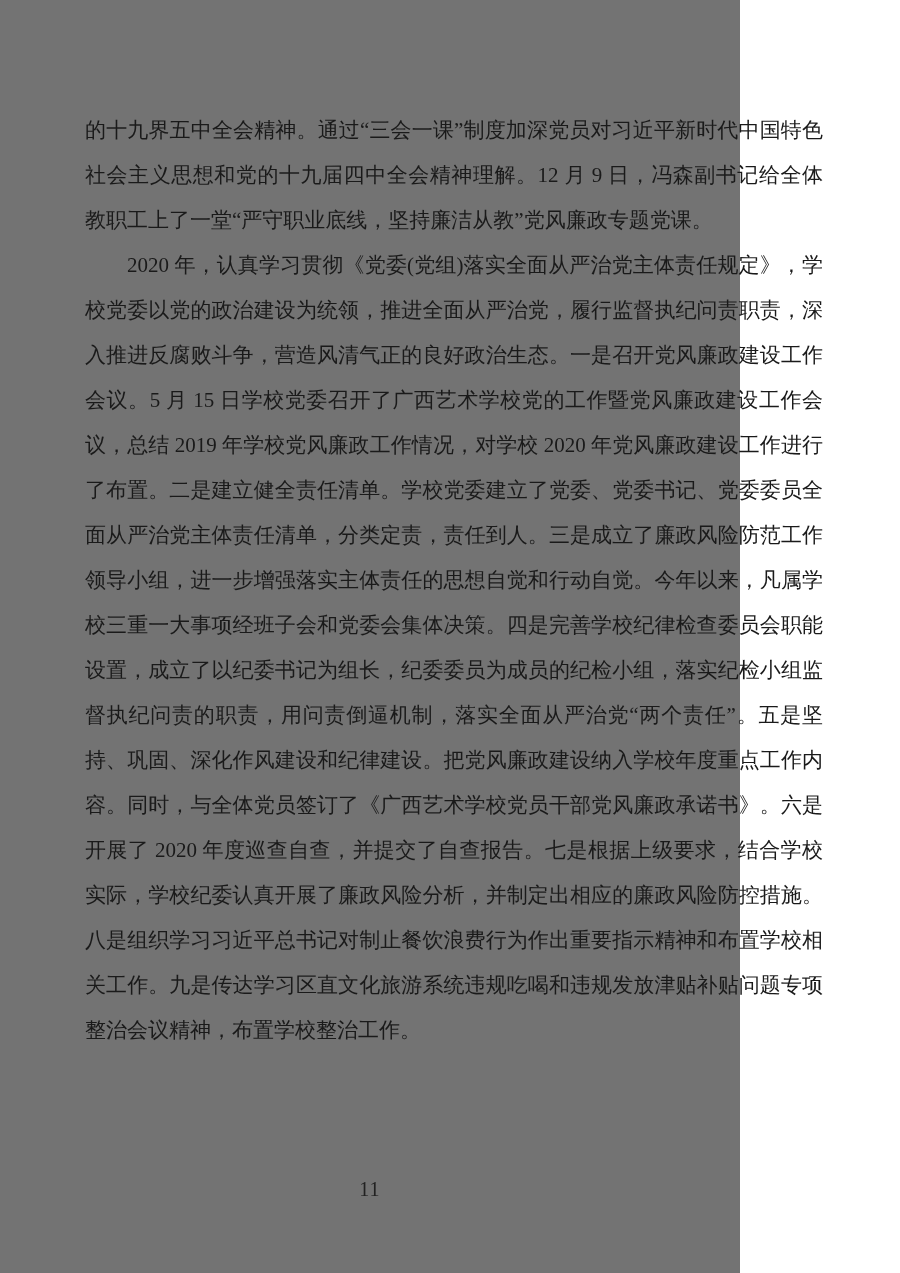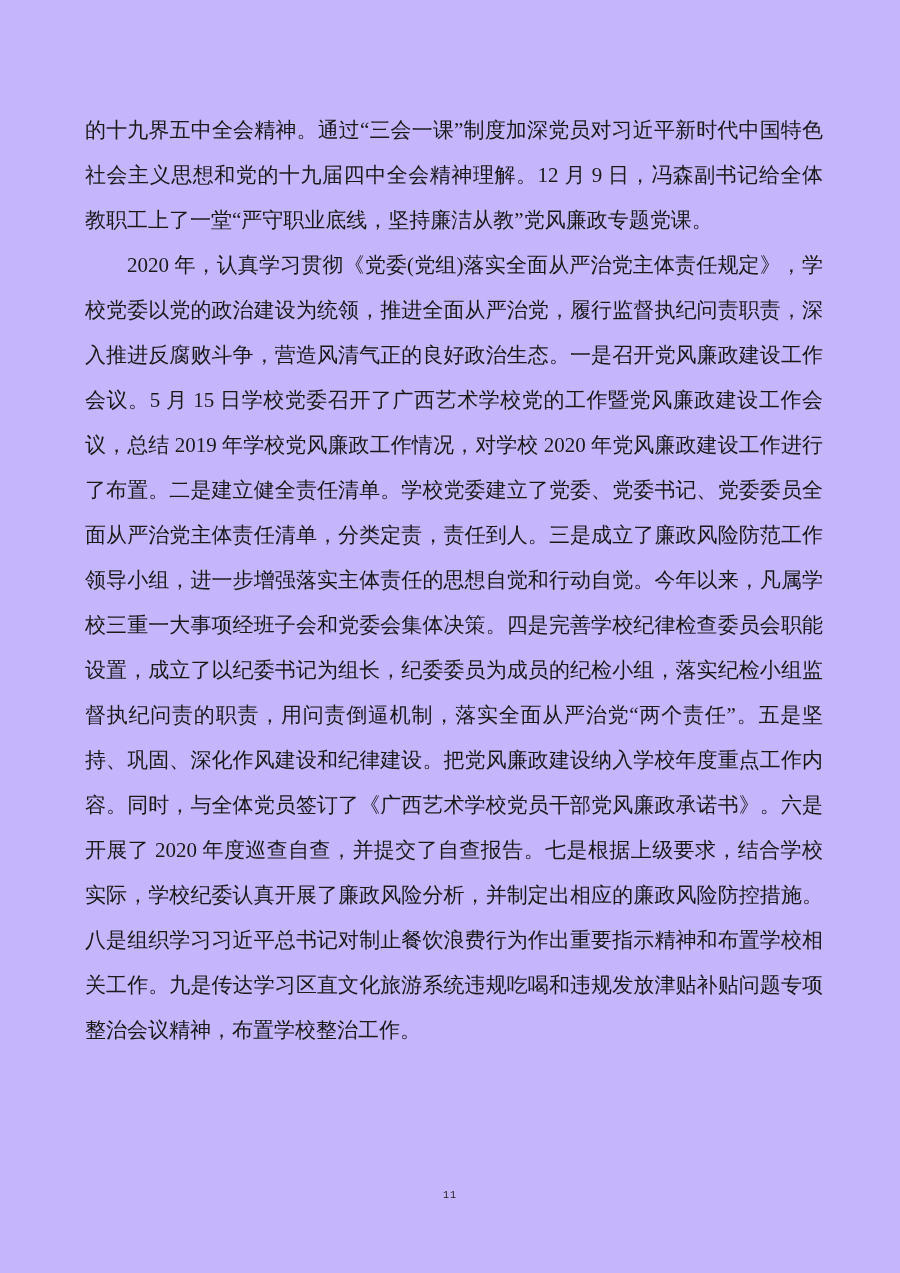--- a/index.html
+++ b/index.html
@@ -10,23 +10,23 @@
   }
   body {
     width: 900px;
     height: 1273px;
     position: relative;
     overflow: hidden;
   }
   .page {
     position: absolute;
     left: 0; top: 0;
-    width: 900px;
+    width: 740px;
     height: 1273px;
-    background: #c4b5fd;
+    background: #737373;
   }
   .doc-body {
     position: absolute;
     left: 85px;
     top: 108px;
     width: 738px;
     font-family: "Liberation Serif", "DejaVu Serif", serif;
     font-size: 21px;
     line-height: 45px;
     color: #1a1a1a;
@@ -39,22 +39,22 @@
   }
   .para.indent {
     text-indent: 2em;
   }
   .page-footer {
     position: absolute;
     left: 0;
     bottom: 72px;
     width: 100%;
     text-align: center;
-    font-family: Liberation Mono, monospace;
-    font-size: 10px;
+    font-family: Liberation Serif, serif;
+    font-size: 20px;
     color: #222222;
     letter-spacing: 1px;
   }
 </style>
 </head>
 <body>
 
 <div class="page">
   <div class="doc-body">
     <p class="para">的十九界五中全会精神。通过“三会一课”制度加深党员对习近平新时代中国特色社会主义思想和党的十九届四中全会精神理解。12 月 9 日，冯森副书记给全体教职工上了一堂“严守职业底线，坚持廉洁从教”党风廉政专题党课。</p>

